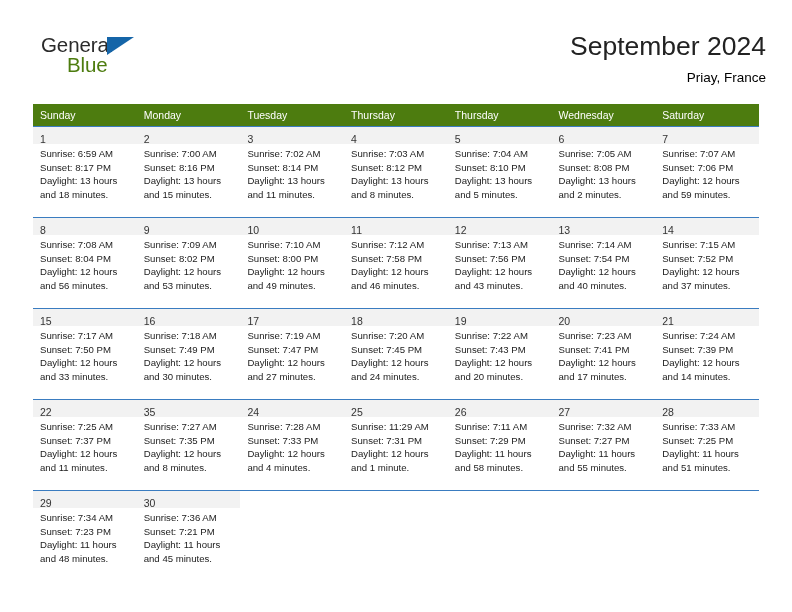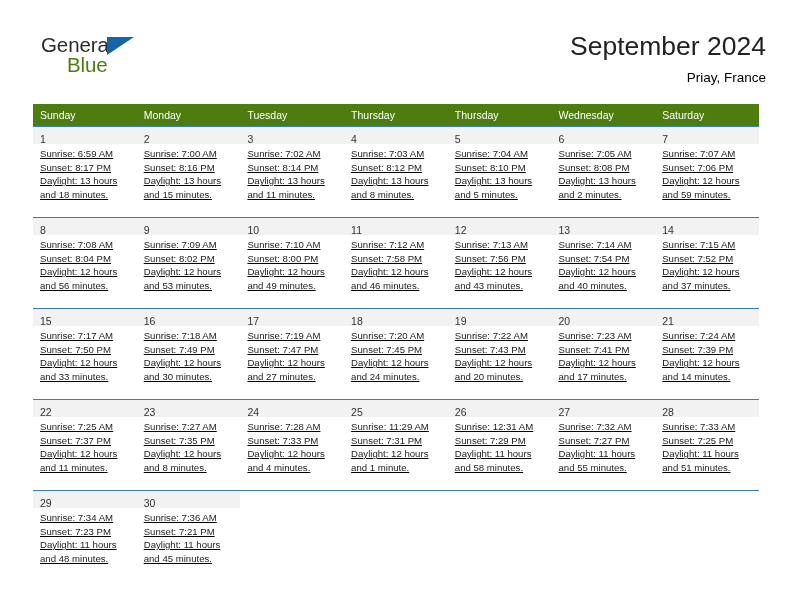--- a/index.html
+++ b/index.html
@@ -126,21 +126,20 @@
     padding: 2px 0 0 7px;
     box-sizing: border-box;
   }
   .daynum {
     font-size: 10.5px;
     line-height: 14px;
     color: #333333;
   }
   .cell-lines {
     padding: 3px 5px 0 7px;
-    text-decoration: underline;
   }
   .cell-line {
     font-size: 9.6px;
     line-height: 13.6px;
     color: #222222;
     white-space: nowrap;
   }
   td.empty .cell-inner {
     background: #ffffff;
   }
@@ -425,21 +424,21 @@
               <div class="cell-lines">
                 <div class="cell-line">Sunrise: 7:25 AM</div>
                 <div class="cell-line">Sunset: 7:37 PM</div>
                 <div class="cell-line">Daylight: 12 hours</div>
                 <div class="cell-line">and 11 minutes.</div>
               </div>
             </div>
           </td>
           <td>
             <div class="cell-inner">
-              <div class="daynum-strip"><span class="daynum">23</span></div>
+              <div class="daynum-strip"><span class="daynum">35</span></div>
               <div class="cell-lines">
                 <div class="cell-line">Sunrise: 7:27 AM</div>
                 <div class="cell-line">Sunset: 7:35 PM</div>
                 <div class="cell-line">Daylight: 12 hours</div>
                 <div class="cell-line">and 8 minutes.</div>
               </div>
             </div>
           </td>
           <td>
             <div class="cell-inner">
@@ -460,21 +459,21 @@
                 <div class="cell-line">Sunset: 7:31 PM</div>
                 <div class="cell-line">Daylight: 12 hours</div>
                 <div class="cell-line">and 1 minute.</div>
               </div>
             </div>
           </td>
           <td>
             <div class="cell-inner">
               <div class="daynum-strip"><span class="daynum">26</span></div>
               <div class="cell-lines">
-                <div class="cell-line">Sunrise: 12:31 AM</div>
+                <div class="cell-line">Sunrise: 7:11 AM</div>
                 <div class="cell-line">Sunset: 7:29 PM</div>
                 <div class="cell-line">Daylight: 11 hours</div>
                 <div class="cell-line">and 58 minutes.</div>
               </div>
             </div>
           </td>
           <td>
             <div class="cell-inner">
               <div class="daynum-strip"><span class="daynum">27</span></div>
               <div class="cell-lines">

